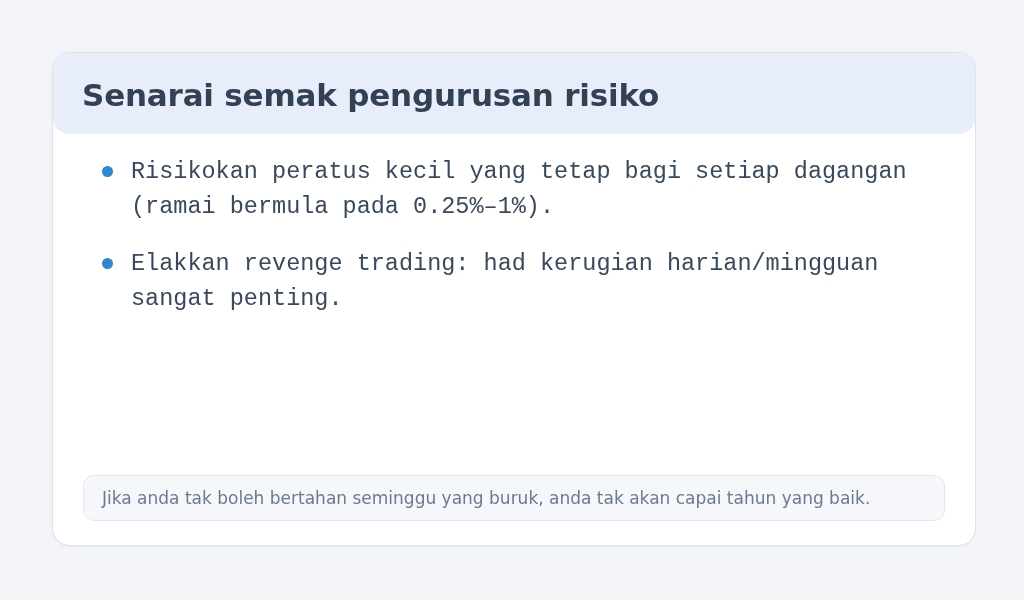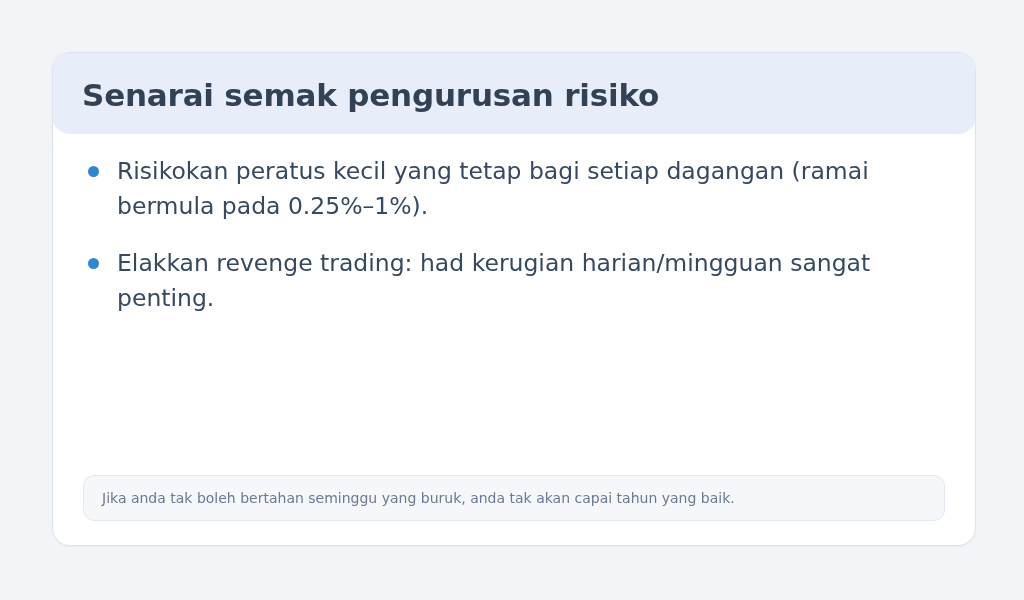--- a/index.html
+++ b/index.html
@@ -50,22 +50,23 @@
     margin: 0;
     font-size: 31px;
     font-weight: bold;
     letter-spacing: -0.2px;
     color: #334155;
     line-height: 1.1;
   }
 
   .card-body {
     flex: 1 1 auto;
-    padding: 20px 30px 0 26px;
+    padding: 20px 30px 0 40px;
     box-sizing: border-box;
+    font-family: Liberation Mono, monospace;
   }
 
   .bullet-list {
     list-style: none;
     margin: 0;
     padding: 0;
   }
 
   .bullet-item {
     position: relative;
@@ -100,21 +101,21 @@
     padding: 0 30px 24px 30px;
     box-sizing: border-box;
   }
 
   .footer-note {
     background: #f5f7fa;
     border: 1px solid #e3e8f0;
     border-radius: 11px;
     padding: 12px 18px;
     box-sizing: border-box;
-    font-size: 14px;
+    font-size: 17px;
     line-height: 20px;
     color: #6b7a90;
     text-align: left;
   }
 </style>
 </head>
 <body>
 
 <div class="slide">
 

